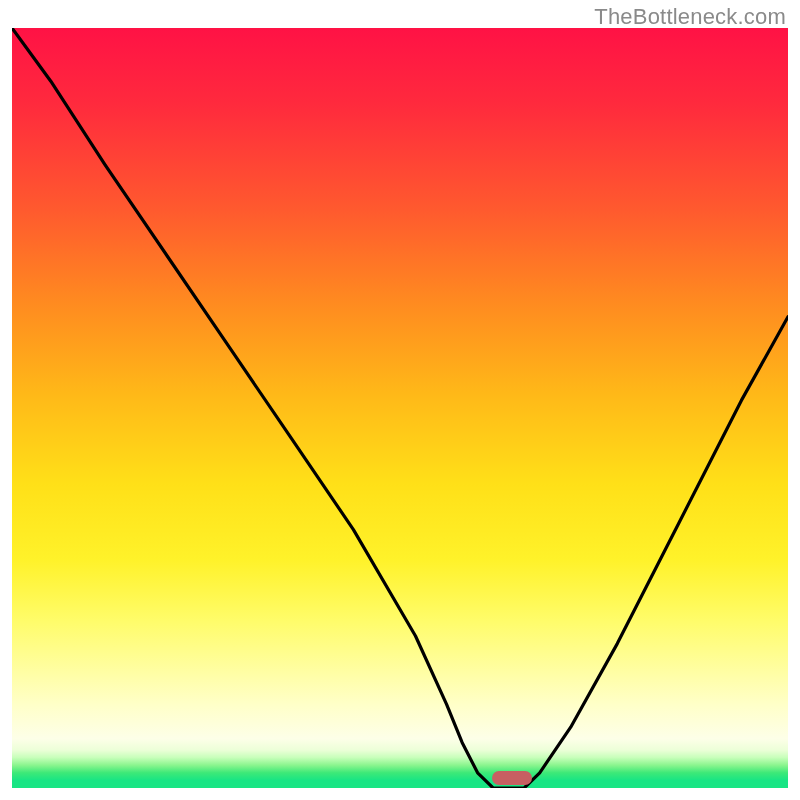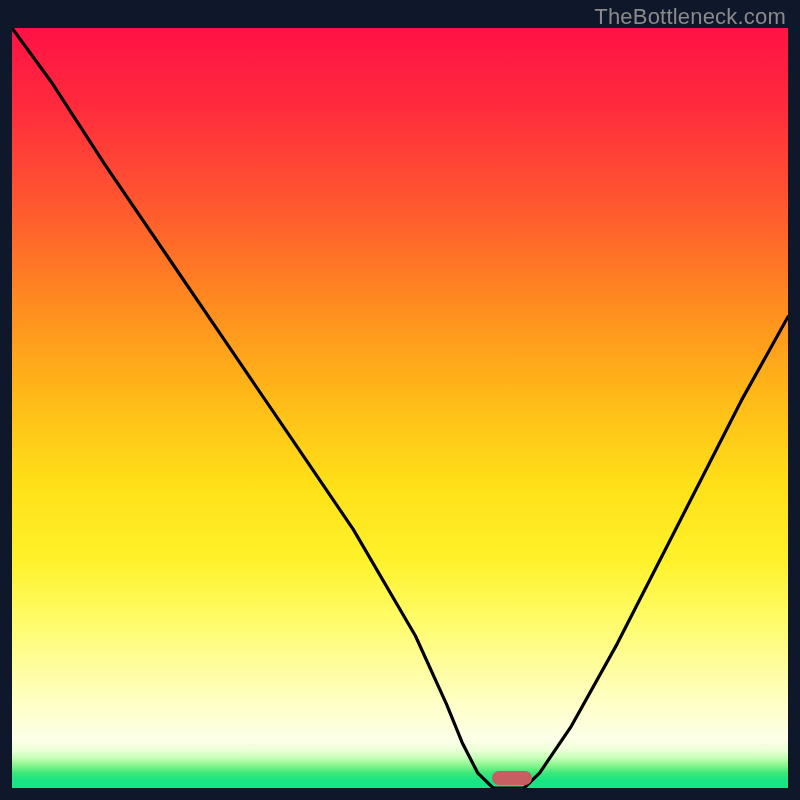--- a/index.html
+++ b/index.html
@@ -8,21 +8,21 @@
     width: 800px;
     height: 800px;
     background: #000;
     overflow: hidden;
     font-family: Arial, Helvetica, sans-serif;
   }
   .stage {
     position: relative;
     width: 800px;
     height: 800px;
-    background: #0f172a;
+    background: #ffffff;
   }
   .plot {
     position: absolute;
     left: 12px;
     top: 28px;
     width: 776px;
     height: 760px;
     overflow: hidden;
   }
   .gradient {

